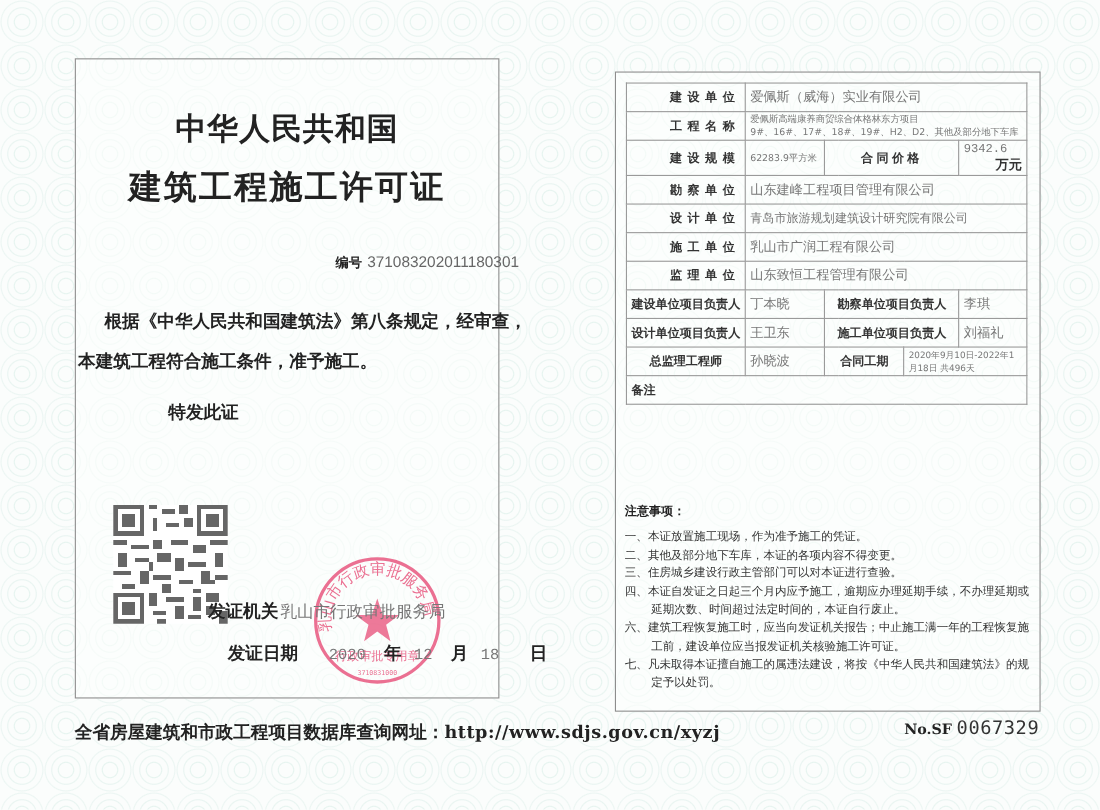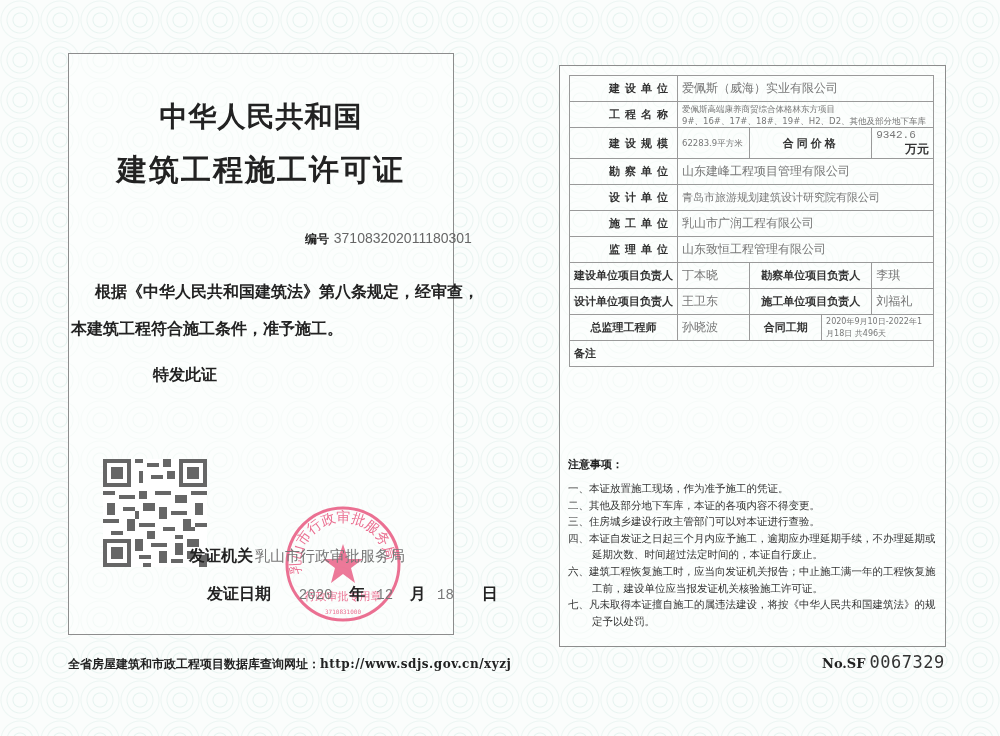--- a/index.html
+++ b/index.html
@@ -24,21 +24,21 @@
   .serial span.v{color:#666;font-family:Liberation Sans, sans-serif;font-size:14px;}
   .body1{left:26px;top:228px;font-size:16px;font-weight:bold;}
   .body2{left:2px;top:265px;font-size:16px;font-weight:bold;}
   .special{left:84px;top:311px;font-size:16px;font-weight:bold;}
   .qr{left:34px;top:405px;width:104px;height:108px;}
   .issuer{left:120px;top:492px;font-size:16px;font-weight:bold;}
   .issuer .v{color:#777;font-weight:normal;font-size:15px;margin-left:2px;}
   .date{left:138px;top:530px;font-size:16px;font-weight:bold;}
   .date .v{color:#777;font-weight:normal;font-family:"Liberation Mono",monospace;font-size:14px;}
   .seal{left:214px;top:450px;width:120px;height:120px;}
-  .footer{left:68px;top:656px;font-size:12px;font-weight:bold;font-family:"DejaVu Sans",sans-serif;}
+  .footer{left:68px;top:656px;font-size:16px;font-weight:bold;font-family:"DejaVu Sans",sans-serif;}
   .footer .url{font-family:"DejaVu Serif",serif;letter-spacing:0.5px;}
   .nosf{left:822px;top:652px;font-size:13px;}
   .nosf b{font-family:"DejaVu Serif",serif;}
   .nosf .v{font-family:"DejaVu Sans Mono",monospace;font-size:17px;color:#333;letter-spacing:0.5px;}
 
   
   table.info{position:absolute;left:9px;top:9px;width:365px;border-collapse:collapse;}
   table.info td{border:1px solid #9a9a9a;padding:0 4px;font-size:11px;height:25px;vertical-align:middle;}
   td.lbl{width:96px;text-align:right;font-weight:bold;letter-spacing:5px;font-size:12px;color:#333;}
   td.val{color:#777;font-family:"DejaVu Sans",sans-serif;font-size:11px;}

